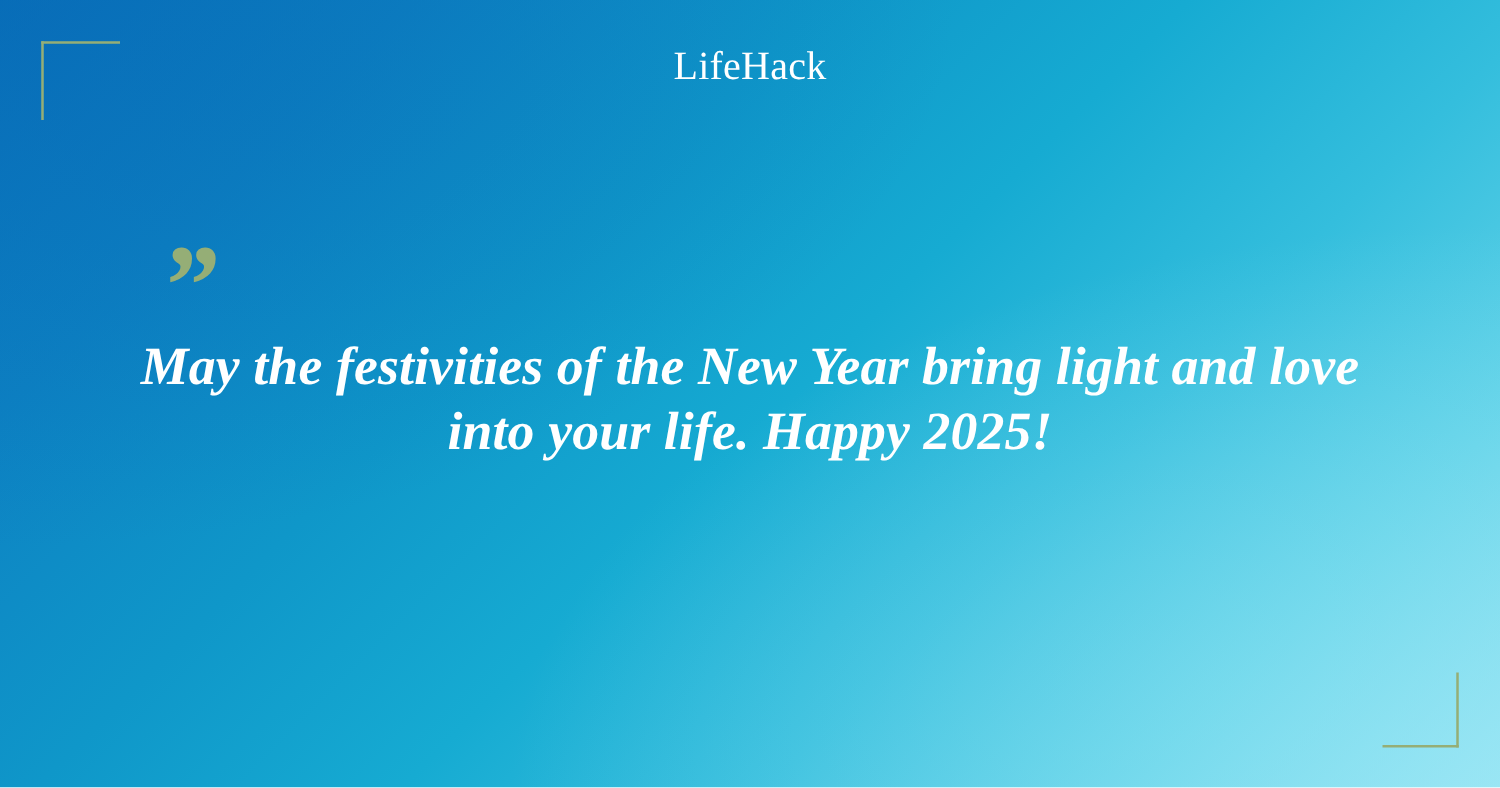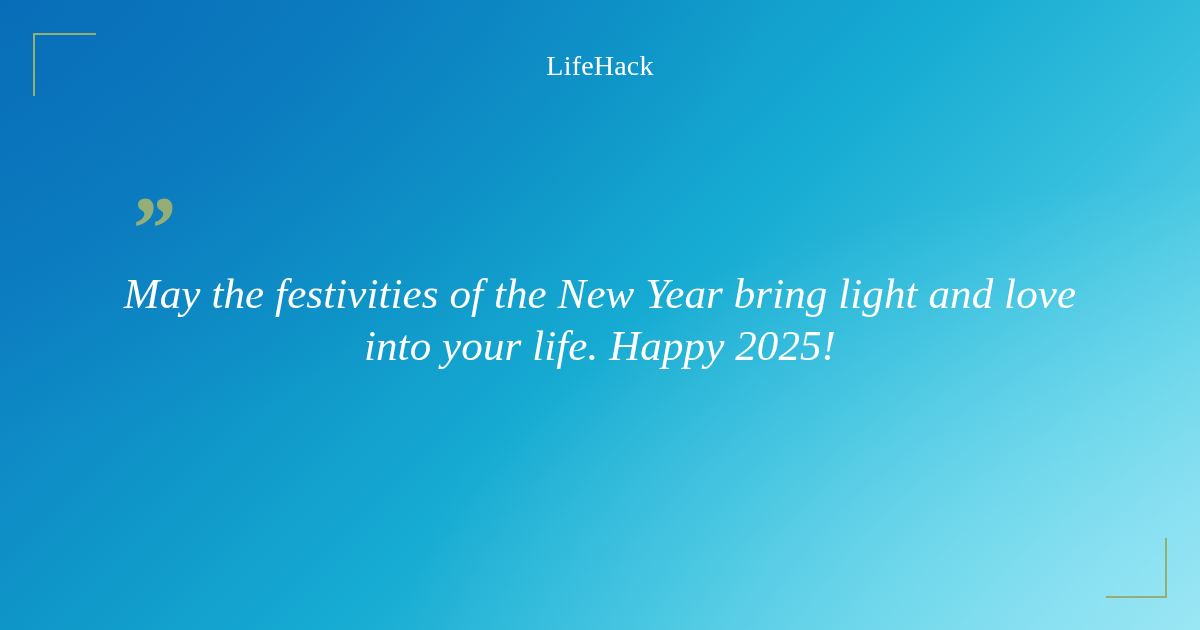--- a/index.html
+++ b/index.html
@@ -74,27 +74,27 @@
     width: 61px; height: 2px;
   }
   #corner-br .bar-v {
     right: 0; top: 0;
     width: 2px; height: 60px;
   }
 
   
   #brand-logo {
     position: absolute;
-    top: 52px;
+    top: 36px;
     left: 0;
     width: 1200px;
     text-align: center;
     color: #ffffff;
     font-family: "Liberation Serif", "DejaVu Serif", serif;
-    font-size: 28px;
+    font-size: 32px;
     font-weight: 400;
     letter-spacing: 0.2px;
     line-height: 1;
     text-rendering: optimizeLegibility;
   }
 
   
   #quote-block {
     position: absolute;
     left: 0;
@@ -118,21 +118,21 @@
   #quote-text {
     position: absolute;
     left: 90px;
     top: 78px;
     width: 1020px;
     text-align: center;
     color: #ffffff;
     font-family: "Liberation Serif", "DejaVu Serif", serif;
     font-style: italic;
     font-size: 43px;
-    font-weight: 400;
+    font-weight: 700;
     line-height: 52px;
     letter-spacing: 0.1px;
   }
 </style>
 </head>
 <body>
 
 <div id="canvas">
 
   <div class="corner" id="corner-tl">

